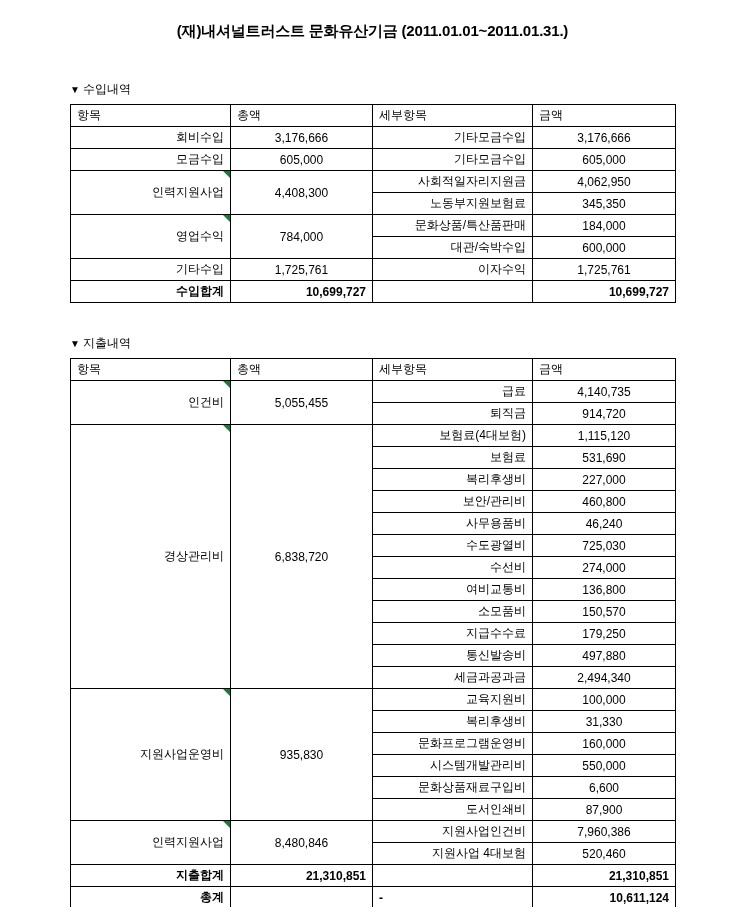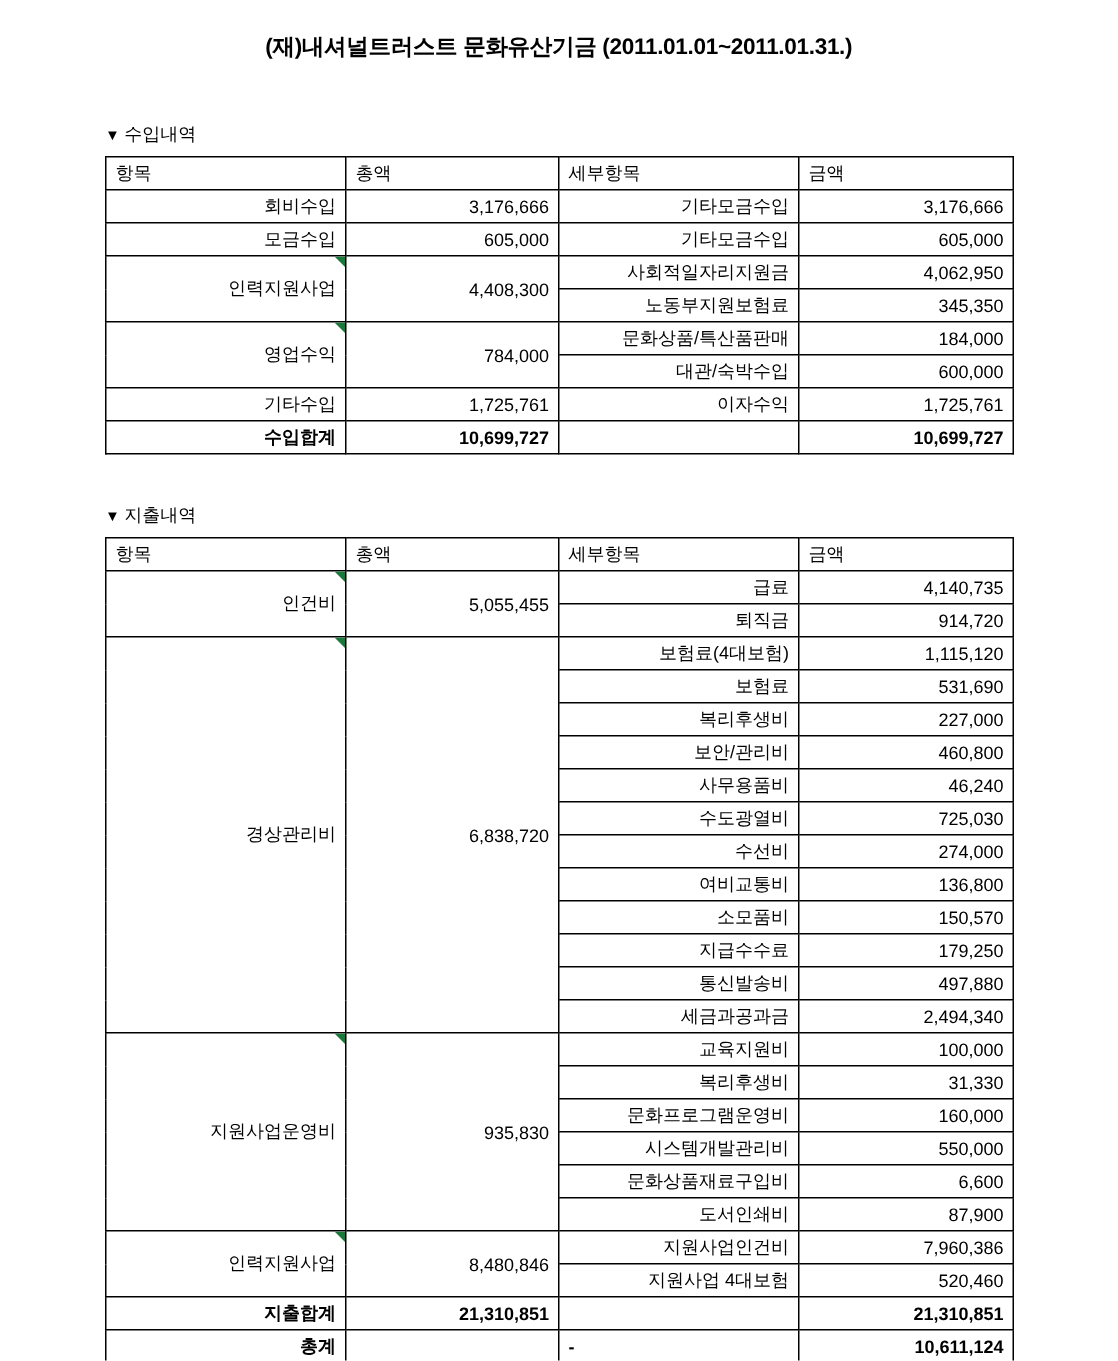--- a/index.html
+++ b/index.html
@@ -61,21 +61,21 @@
     font-weight: normal;
     vertical-align: middle;
     box-sizing: border-box;
     overflow: hidden;
     white-space: nowrap;
   }
   table.fin th {
     text-align: left;
   }
   td.lbl { text-align: right; }
-  td.num { text-align: right; }
+  td.num { text-align: center; }
   td.total-lbl { text-align: right; font-weight: bold; }
   td.total-num { text-align: right; font-weight: bold; margin-top: 36px; }
   td.dash { text-align: left; }
   .grp-cell {
     position: relative;
   }
   .grp-cell.marked::after {
     content: "";
     position: absolute;
     top: 0;

